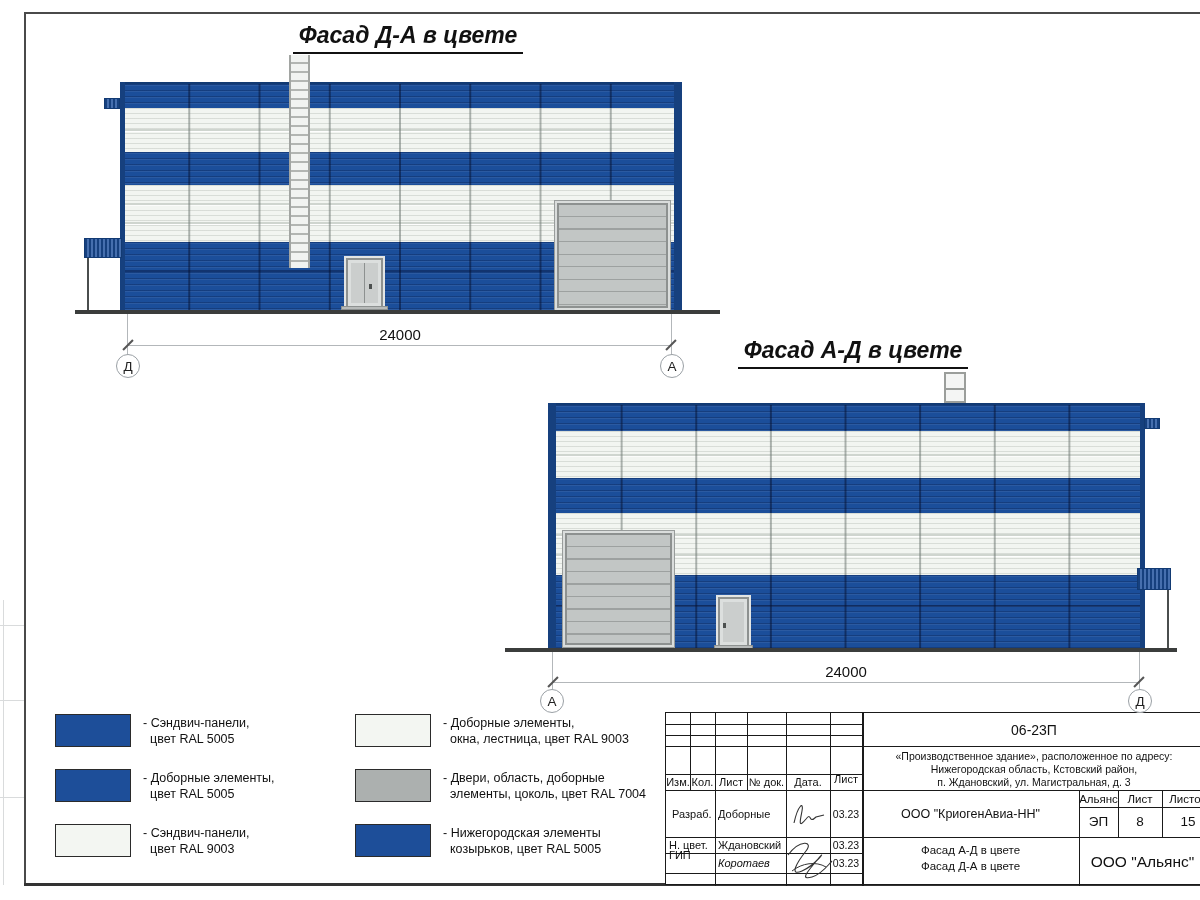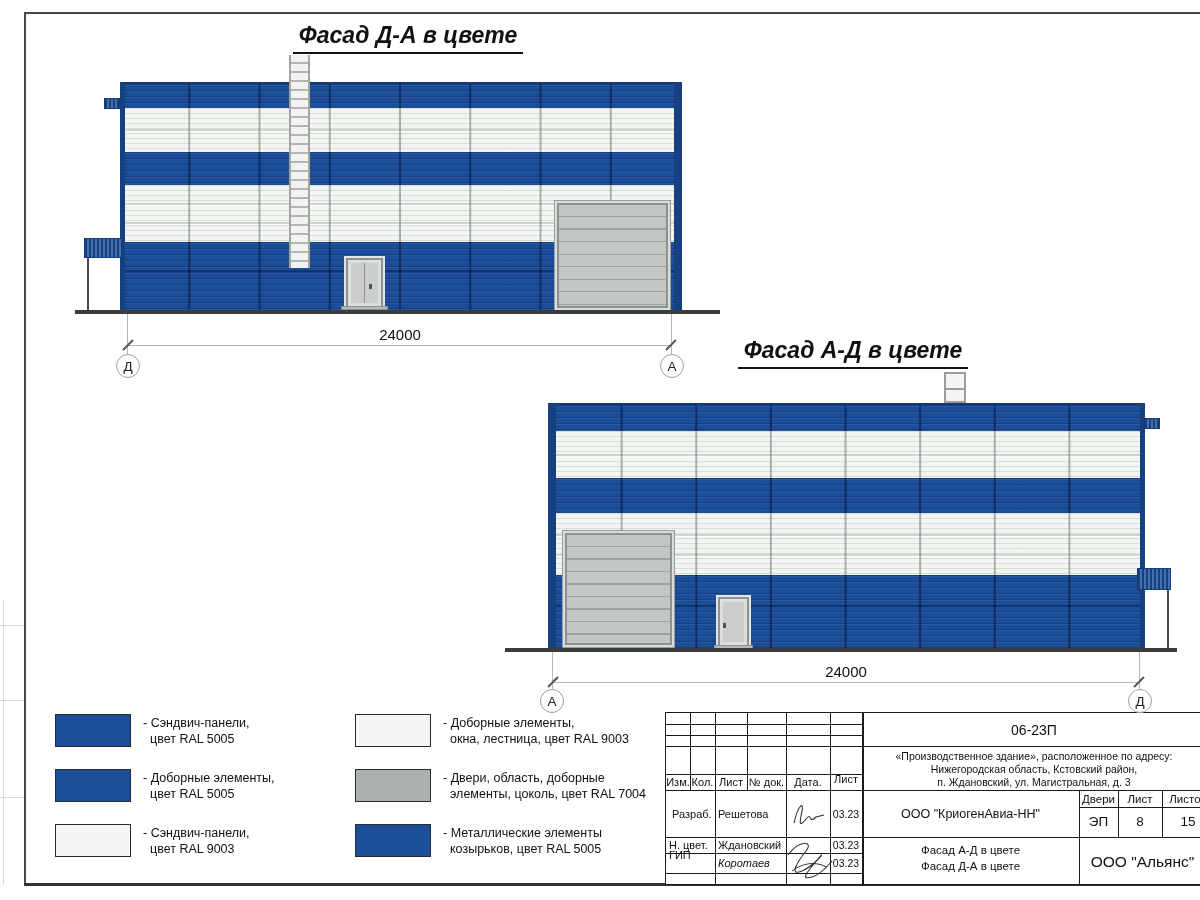--- a/index.html
+++ b/index.html
@@ -184,21 +184,21 @@
     <div>- Доборные элементы,</div>
       <div class="l2">окна, лестница, цвет RAL 9003</div>
   </div>
   <div class="sw sw-gray" style="left:355px; top:769px;"></div>
   <div class="legtext" style="left:443px; top:770px;">
     <div>- Двери, область, доборные</div>
       <div class="l2">элементы, цоколь, цвет RAL 7004</div>
   </div>
   <div class="sw sw-blue" style="left:355px; top:824px;"></div>
   <div class="legtext" style="left:443px; top:825px;">
-    <div>- Металлические элементы</div>
+    <div>- Нижегородская элементы</div>
       <div class="l2">козырьков, цвет RAL 5005</div>
   </div>
 </div>
 
 <div id="titleblock">
 
   <div class="vl" style="left:24px;  top:0; height:77px;"></div>
   <div class="vl" style="left:49px;  top:0; height:173px;"></div>
   <div class="vl" style="left:81px;  top:0; height:77px;"></div>
   <div class="vl" style="left:120px; top:0; height:173px;"></div>
@@ -219,21 +219,21 @@
   <div class="hl" style="left:0; top:160px; width:196px;"></div>
 
   <div class="tb tbc" style="left:0;   top:63px; width:24px;">Изм.</div>
   <div class="tb tbc" style="left:24px; top:63px; width:25px;">Кол.</div>
   <div class="tb tbc" style="left:49px; top:63px; width:32px;">Лист</div>
   <div class="tb tbc" style="left:81px; top:63px; width:39px;">№ док.</div>
   <div class="tb tbc" style="left:120px; top:63px; width:44px;">Дата.</div>
   <div class="tb tbc" style="left:164px; top:60px; width:32px;">Лист</div>
 
   <div class="tb" style="left:6px;  top:95px;">Разраб.</div>
-  <div class="tb" style="left:52px; top:95px;">Решетова</div>
+  <div class="tb" style="left:52px; top:95px;">Доборные</div>
   <div class="tb tbc" style="left:164px; top:95px; width:32px; font-size:10.5px;">03.23</div>
   <div class="tb" style="left:3px;  top:126px;">Н. цвет.</div>
   <div class="tb" style="left:52px; top:126px;">Ждановский</div>
   <div class="tb tbc" style="left:164px; top:126px; width:32px; font-size:10.5px;">03.23</div>
   <div class="tb" style="left:3px;  top:136px;">ГИП</div>
   <div class="tb" style="left:52px; top:144px;font-style:italic;">Коротаев</div>
   <div class="tb tbc" style="left:164px; top:144px; width:32px; font-size:10.5px;">03.23</div>
 
   <svg class="sig" style="left:122px; top:82px;" width="42" height="40" viewBox="0 0 42 40">
     <path d="M6 28 C10 10, 16 6, 14 16 C12 26, 10 34, 18 24 C24 16, 20 30, 28 22 L36 20" fill="none" stroke="#333" stroke-width="1.1"></path>
@@ -241,21 +241,21 @@
   <svg class="sig" style="left:114px; top:124px;" width="56" height="46" viewBox="0 0 56 46">
     <path d="M8 18 C20 2, 34 4, 26 14 C18 24, 8 40, 22 34 C36 28, 48 10, 38 22 C30 32, 18 44, 32 40 C42 37, 48 28, 52 24" fill="none" stroke="#333" stroke-width="1.1"></path>
     <path d="M12 34 C22 26, 36 24, 46 30" fill="none" stroke="#333" stroke-width="1"></path>
   </svg>
 
   <div class="tb tbc" style="left:196px; top:9px; width:344px; font-size:14px;">06-23П</div>
   <div class="tb tbc" style="left:200px; top:37px; width:336px; font-size:10.5px;">«Производственное здание», расположенное по адресу:</div>
   <div class="tb tbc" style="left:200px; top:50px; width:336px; font-size:10.5px;">Нижегородская область, Кстовский район,</div>
   <div class="tb tbc" style="left:200px; top:63px; width:336px; font-size:10.5px;">п. Ждановский, ул. Магистральная, д. 3</div>
   <div class="tb tbc" style="left:196px; top:94px; width:217px; font-size:12.5px;">ООО "КриогенАвиа-НН"</div>
-  <div class="tb tbc" style="left:413px; top:80px; width:39px; font-size:11.5px;">Двери</div>
+  <div class="tb tbc" style="left:413px; top:80px; width:39px; font-size:11.5px;">Альянс</div>
   <div class="tb tbc" style="left:452px; top:80px; width:44px; font-size:11.5px;">Лист</div>
   <div class="tb tbc" style="left:496px; top:80px; width:52px; font-size:11.5px;">Листов</div>
   <div class="tb tbc" style="left:413px; top:101px; width:39px; font-size:13.5px;">ЭП</div>
   <div class="tb tbc" style="left:452px; top:101px; width:44px; font-size:13.5px;">8</div>
   <div class="tb tbc" style="left:496px; top:101px; width:52px; font-size:13.5px;">15</div>
   <div class="tb tbc" style="left:196px; top:131px; width:217px; font-size:11.5px;">Фасад А-Д в цвете</div>
   <div class="tb tbc" style="left:196px; top:147px; width:217px; font-size:11.5px;">Фасад Д-А в цвете</div>
   <div class="tb tbc" style="left:413px; top:140px; width:127px; font-size:15.5px;">ООО "Альянс"</div>
 </div>
 

